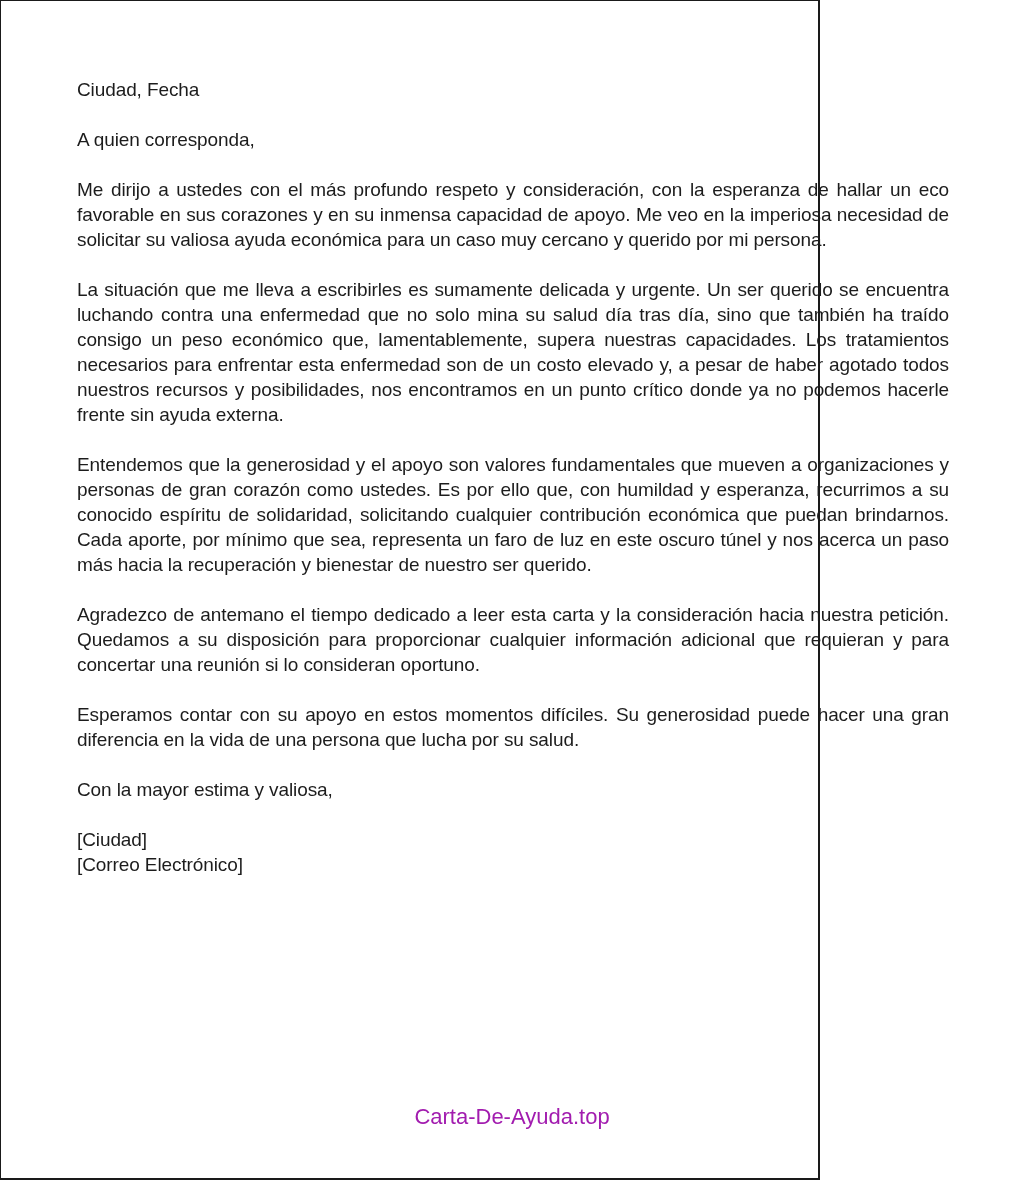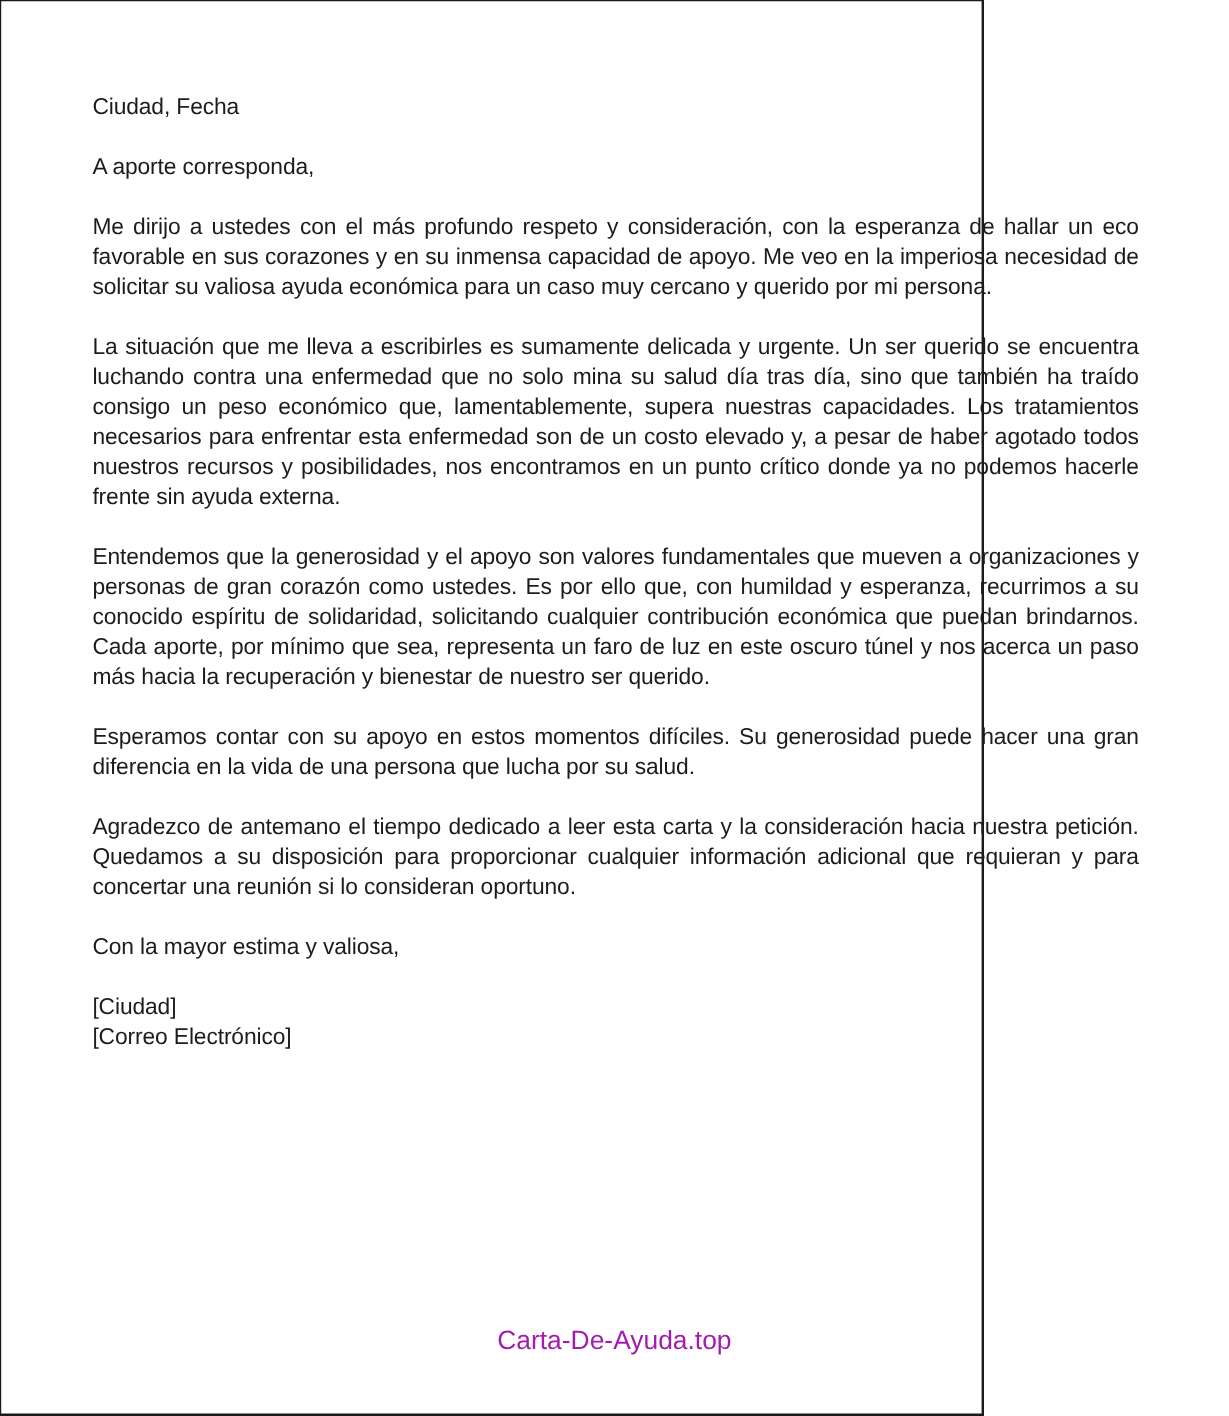--- a/index.html
+++ b/index.html
@@ -53,26 +53,26 @@
       line-height: 28px;
       color: #a21caf;
     }
   </style>
 </head>
 <body>
 
 <div class="page">
   <div class="letter">
     <p>Ciudad, Fecha</p>
-    <p>A aporte corresponda,</p>
+    <p>A quien corresponda,</p>
     <p class="body">Me dirijo a ustedes con el más profundo respeto y consideración, con la esperanza de hallar un eco favorable en sus corazones y en su inmensa capacidad de apoyo. Me veo en la imperiosa necesidad de solicitar su valiosa ayuda económica para un caso muy cercano y querido por mi persona.</p>
     <p class="body">La situación que me lleva a escribirles es sumamente delicada y urgente. Un ser querido se encuentra luchando contra una enfermedad que no solo mina su salud día tras día, sino que también ha traído consigo un peso económico que, lamentablemente, supera nuestras capacidades. Los tratamientos necesarios para enfrentar esta enfermedad son de un costo elevado y, a pesar de haber agotado todos nuestros recursos y posibilidades, nos encontramos en un punto crítico donde ya no podemos hacerle frente sin ayuda externa.</p>
     <p class="body">Entendemos que la generosidad y el apoyo son valores fundamentales que mueven a organizaciones y personas de gran corazón como ustedes. Es por ello que, con humildad y esperanza, recurrimos a su conocido espíritu de solidaridad, solicitando cualquier contribución económica que puedan brindarnos. Cada aporte, por mínimo que sea, representa un faro de luz en este oscuro túnel y nos acerca un paso más hacia la recuperación y bienestar de nuestro ser querido.</p>
+    <p class="body">Agradezco de antemano el tiempo dedicado a leer esta carta y la consideración hacia nuestra petición. Quedamos a su disposición para proporcionar cualquier información adicional que requieran y para concertar una reunión si lo consideran oportuno.</p>
     <p class="body">Esperamos contar con su apoyo en estos momentos difíciles. Su generosidad puede hacer una gran diferencia en la vida de una persona que lucha por su salud.</p>
-    <p class="body">Agradezco de antemano el tiempo dedicado a leer esta carta y la consideración hacia nuestra petición. Quedamos a su disposición para proporcionar cualquier información adicional que requieran y para concertar una reunión si lo consideran oportuno.</p>
     <p>Con la mayor estima y valiosa,</p>
     <p class="signature">
       <span>[Ciudad]</span>
       <span>[Correo Electrónico]</span>
     </p>
   </div>
   <div class="footer">Carta-De-Ayuda.top</div>
 </div>
 
 </body></html>

